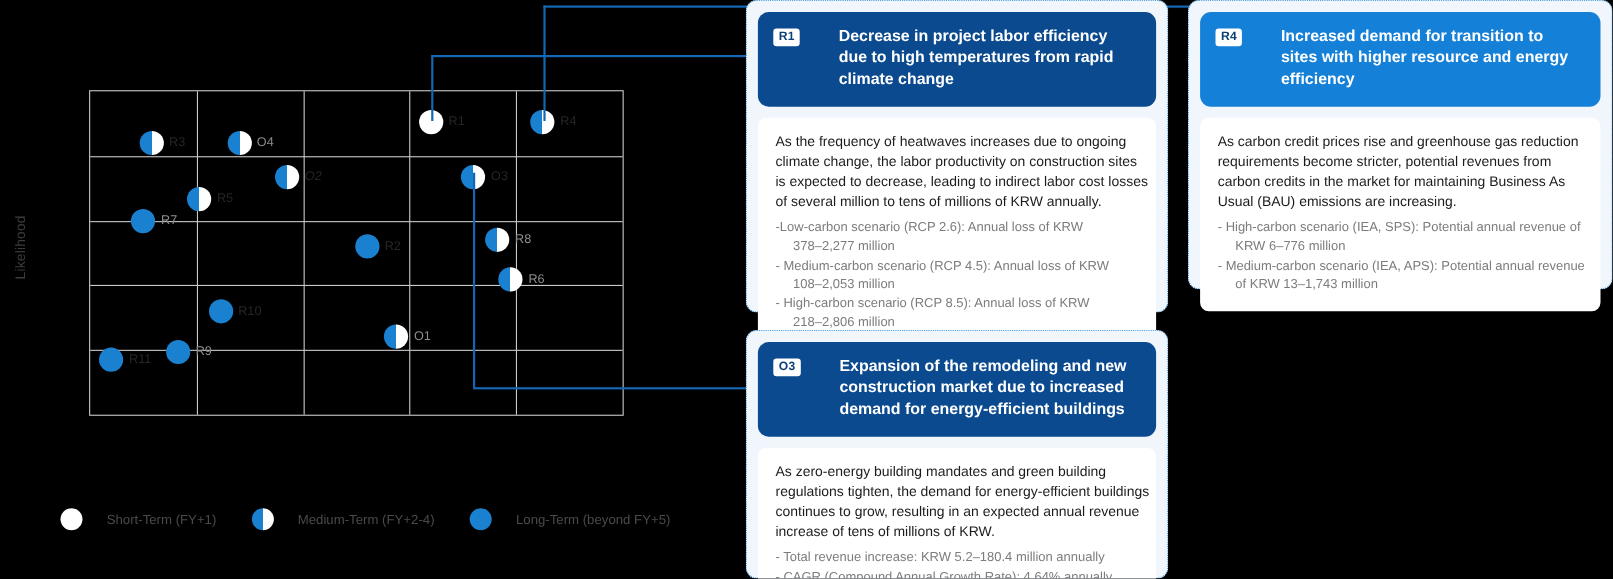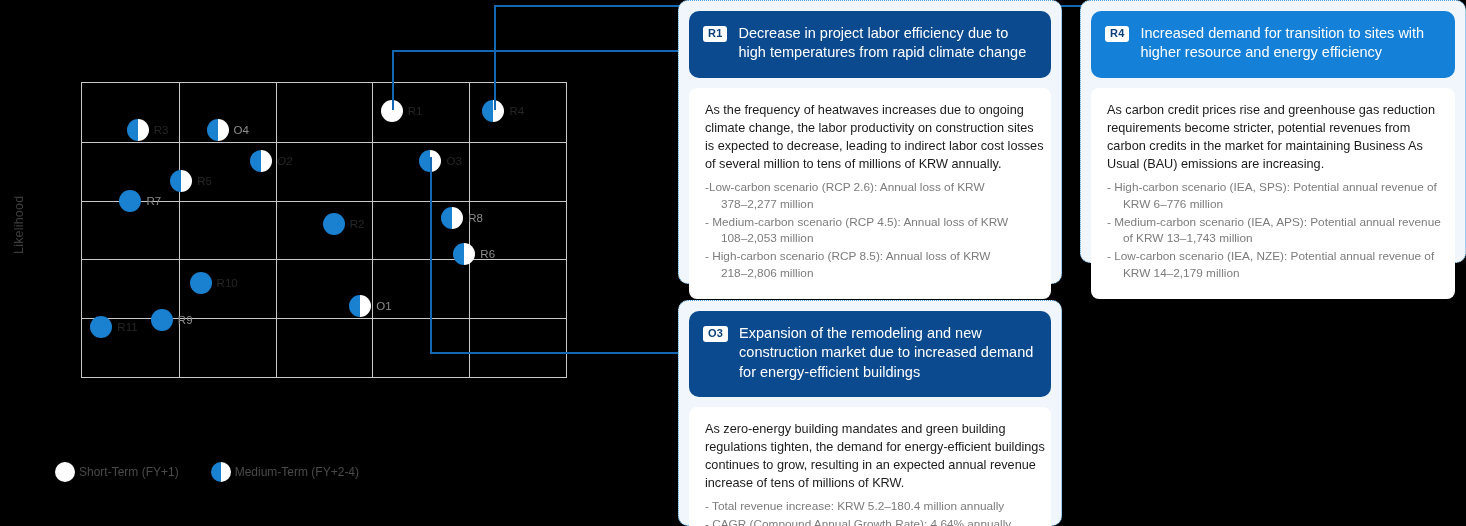--- a/index.html
+++ b/index.html
@@ -51,21 +51,21 @@
     position: absolute;
     font-size: 11.5px;
     color: #262626;
     white-space: nowrap;
     transform: translateY(-50%);
   }
   .mlabel.dim { color: #8d8d8d; }
 
   
   .legend { position: absolute; left: 55px; top: 462px; display: flex; align-items: center; gap: 32px; }
-  .legend-item { display: flex; align-items: center; gap: 4px; text-align: center; }
+  .legend-item { display: flex; align-items: center; gap: 22px; text-align: center; }
   .legend-dot { width: 20px; height: 20px; border-radius: 50%; flex: 0 0 auto; }
   .legend-text { font-size: 12px; color: #4a4a4a; white-space: nowrap; }
 
   
   .conn { position: absolute; background: #1467b3; }
   .conn-v { width: 1.5px; }
   .conn-h { height: 1.5px; }
 
   
   .card {
@@ -92,22 +92,23 @@
     font-weight: bold;
     border-radius: 3px;
     padding: 2px 5px 3px 5px;
     line-height: 1;
     margin-top: 2px;
     letter-spacing: .2px;
   }
   .head-title {
     color: #ffffff;
     font-size: 14.5px;
-    font-weight: normal;
+    font-weight: bold;
     line-height: 1.33;
+    margin-left: 24px;
   }
   .card-body {
     background: #ffffff;
     border-radius: 8px;
     margin-top: 10px;
     padding: 13px 5px 16px 16px;
   }
   .body-lead {
     font-size: 12.7px;
     color: #1b1b1b;
@@ -174,20 +175,24 @@
       </div>
     <div class="legend" id="legend">
         <div class="legend-item">
           <span class="legend-dot m-short"></span>
           <span class="legend-text">Short-Term (FY+1)</span>
         </div>
         <div class="legend-item">
           <span class="legend-dot m-medium"></span>
           <span class="legend-text">Medium-Term (FY+2-4)</span>
         </div>
+        <div class="legend-item">
+          <span class="legend-dot m-long"></span>
+          <span class="legend-text">Long-Term (beyond FY+5)</span>
+        </div>
       </div>
   </div>
 
   <div>
     <div class="conn conn-v" style="left:392px; top:50px; height:60px;"></div>
     <div class="conn conn-h" style="left:392px; top:50px; width:296px;"></div>
   </div>
   <div>
     <div class="conn conn-v" style="left:494px; top:5px; height:105px;"></div>
     <div class="conn conn-h" style="left:494px; top:5px; width:595px;"></div>
@@ -215,21 +220,20 @@
   <div class="card" id="card-r4" style="left:1080px; top:0px; width:386px; height:263px;">
     <div class="card-head head-blue">
       <span class="badge">R4</span>
       <span class="head-title">Increased demand for transition to sites with higher resource and energy efficiency</span>
     </div>
     <div class="card-body">
       <div class="body-lead">As carbon credit prices rise and greenhouse gas reduction requirements become stricter, potential revenues from carbon credits in the market for maintaining Business As Usual (BAU) emissions are increasing.</div>
       <ul class="bullets" id="bullets-r4">
           <li>- High-carbon scenario (IEA, SPS): Potential annual revenue of<span class="ind">KRW 6–776 million</span></li>
           <li>- Medium-carbon scenario (IEA, APS): Potential annual revenue<span class="ind">of KRW 13–1,743 million</span></li>
-          <li>- Low-carbon scenario (IEA, NZE): Potential annual revenue of<span class="ind">KRW 14–2,179 million</span></li>
         </ul>
     </div>
   </div>
 
   <div class="card" id="card-o3" style="left:678px; top:300px; width:384px; height:226px;">
     <div class="card-head head-navy">
       <span class="badge">O3</span>
       <span class="head-title">Expansion of the remodeling and new construction market due to increased demand for energy-efficient buildings</span>
     </div>
     <div class="card-body">

